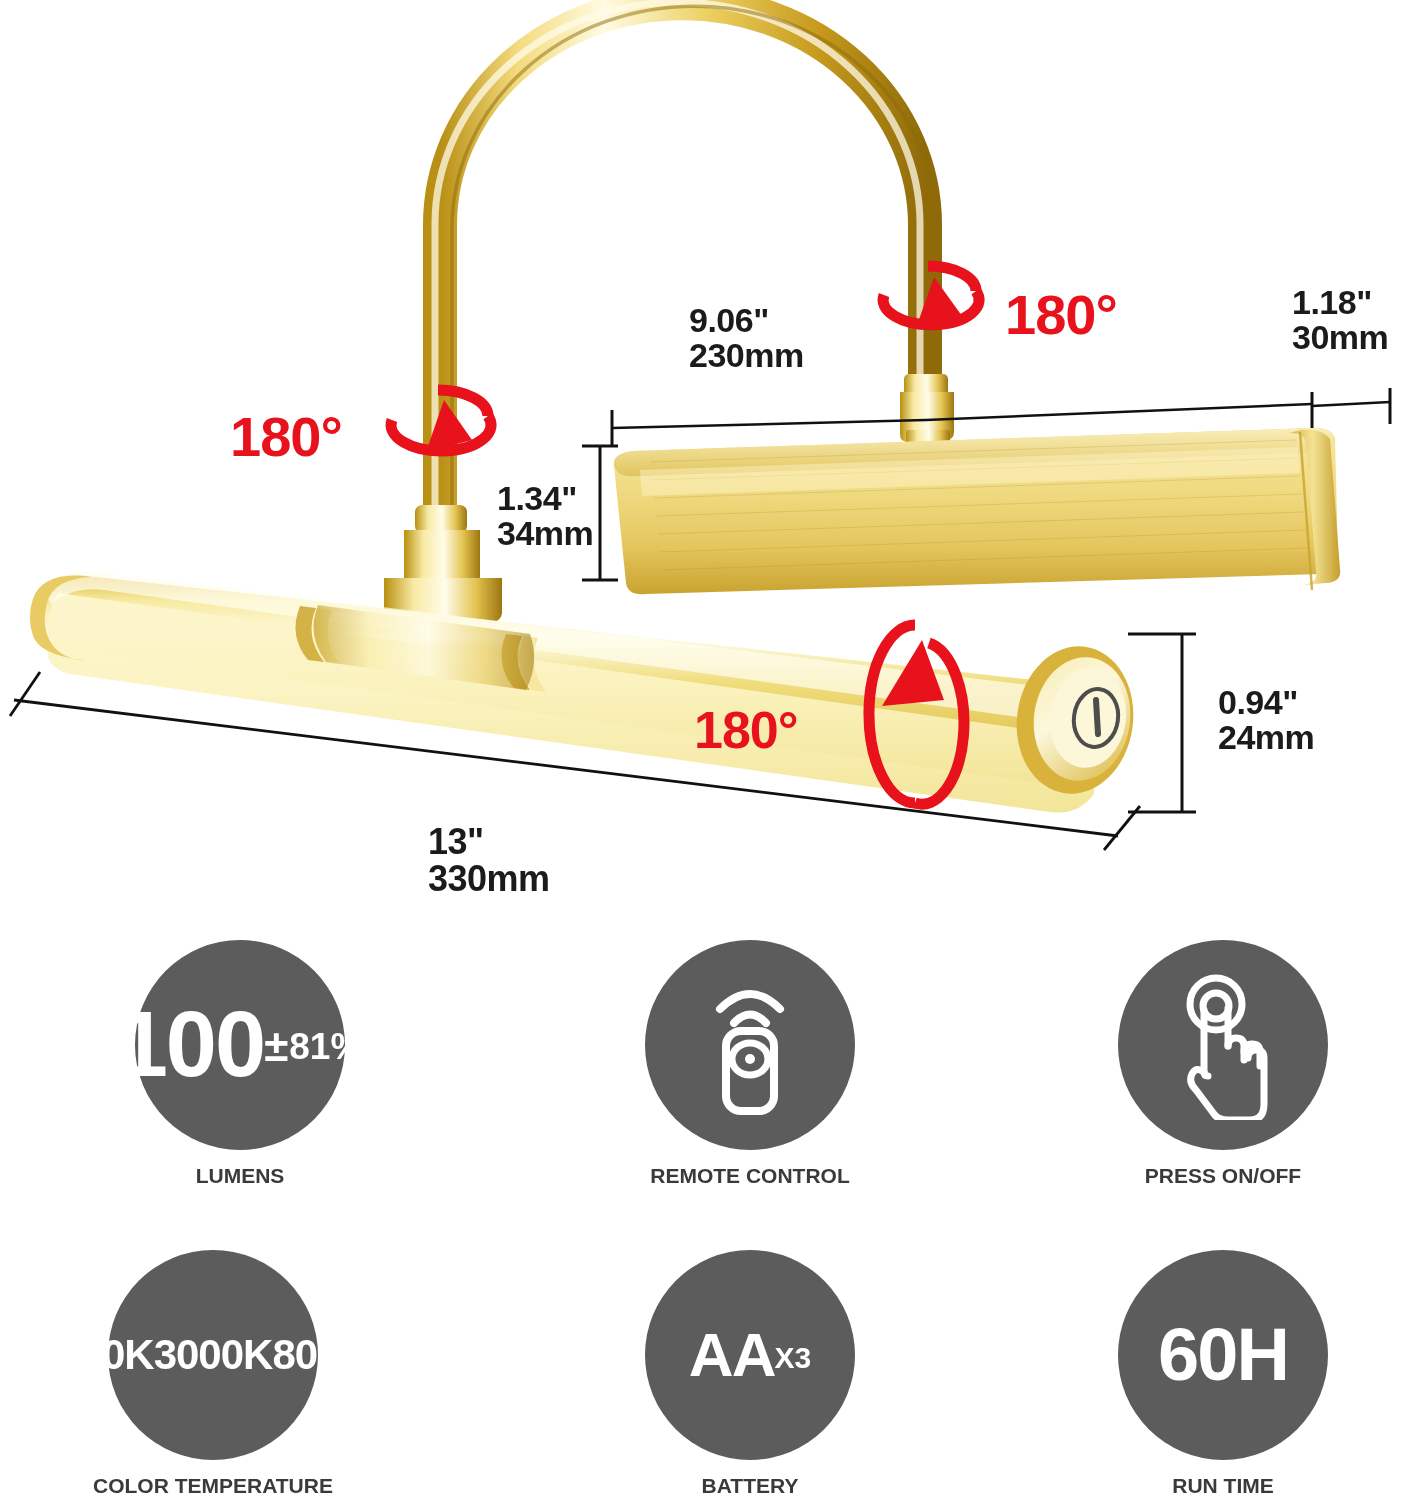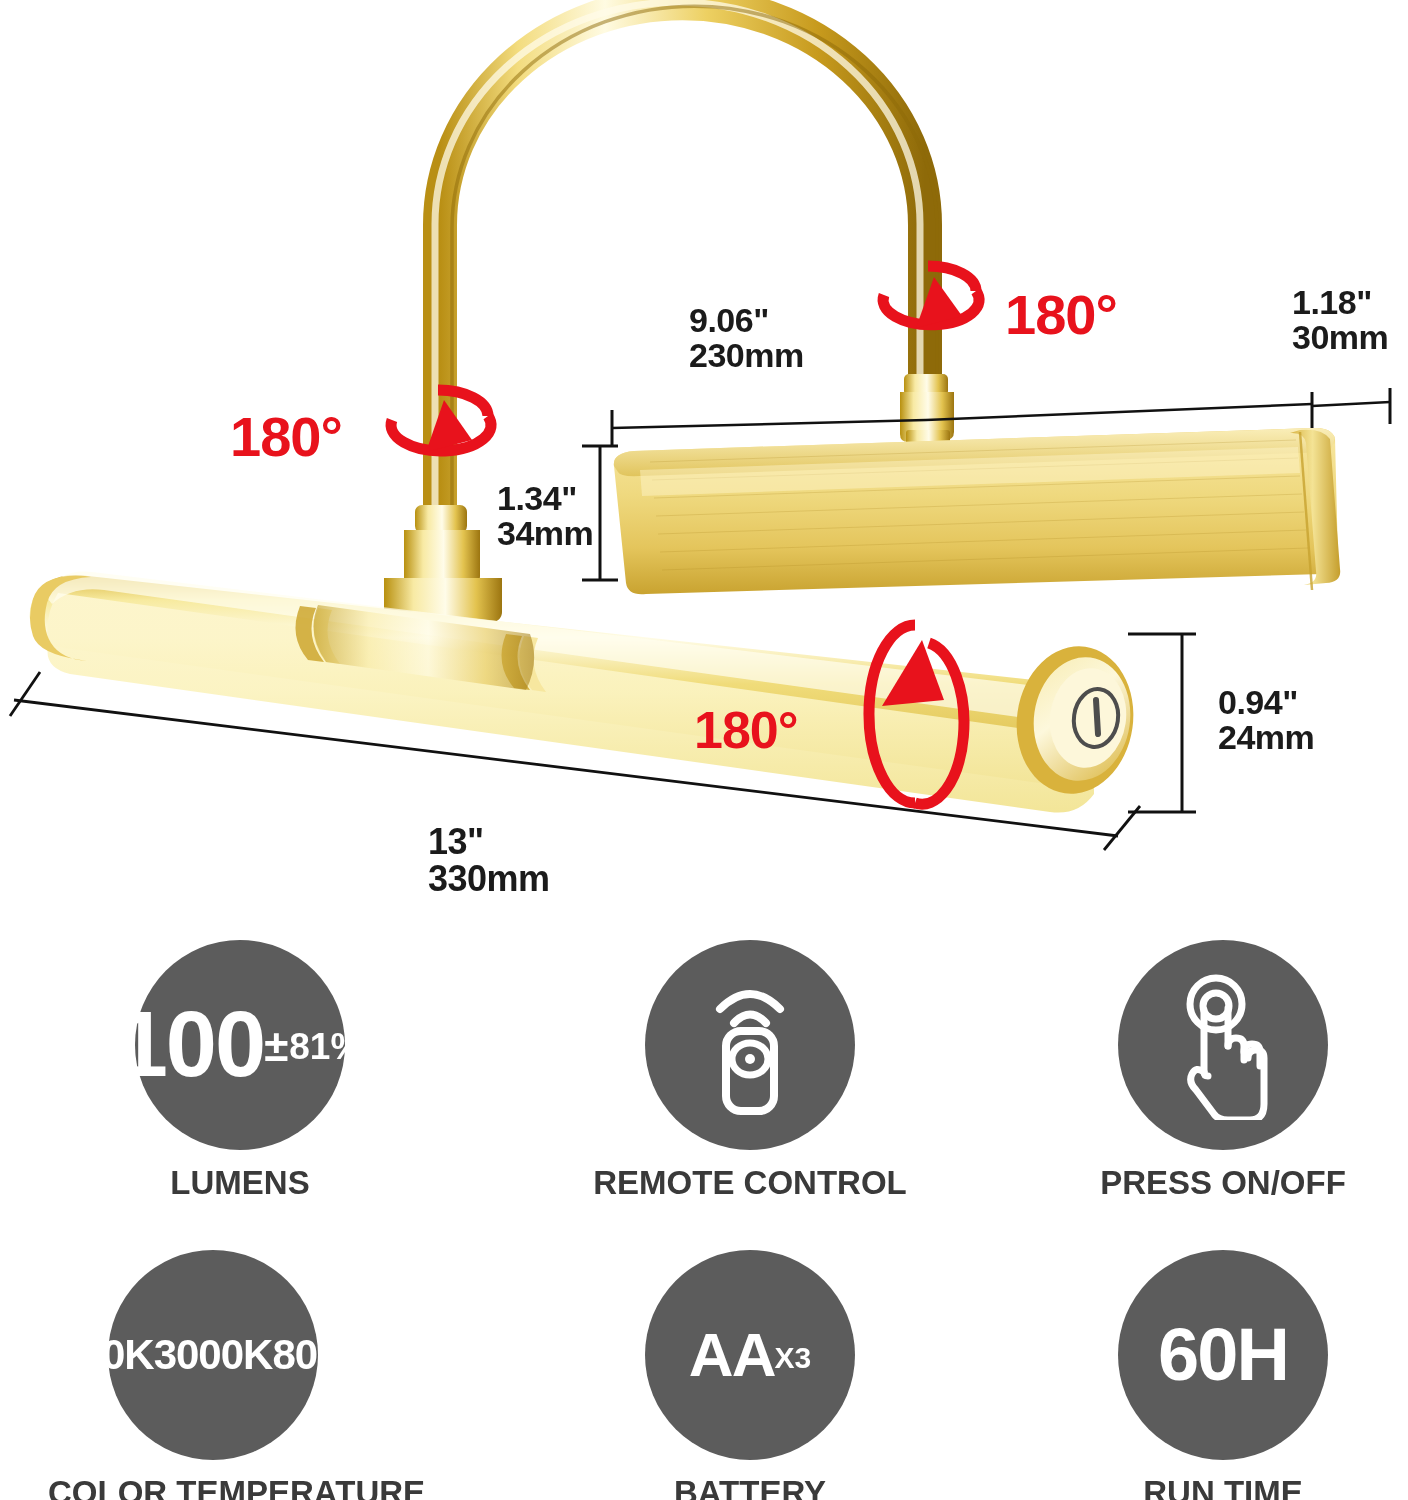--- a/index.html
+++ b/index.html
@@ -17,21 +17,21 @@
   
   .deg{position:absolute;color:#e8121c;font-weight:bold;white-space:nowrap;
        line-height:1;letter-spacing:-1px;margin-top:44px;}
 
   
   .badges{position:absolute;left:0;top:930px;width:1408px;height:570px;}
   .badge-cell{position:absolute;width:330px;text-align:center;}
   .disc{width:210px;height:210px;border-radius:50%;background:#5c5c5c;
         margin:0 auto;position:relative;display:flex;flex-direction:row;
         align-items:center;justify-content:center;color:#fff;}
-  .blabel{margin-top:14px;font-size:33px;font-weight:bold;color:#3a3a3a;
+  .blabel{margin-top:14px;font-size:21px;font-weight:bold;color:#3a3a3a;
           letter-spacing:0px;white-space:nowrap;}
 
   .lum-main{font-size:92px;font-weight:bold;line-height:0.86;letter-spacing:-2px;}
   .lum-sub{font-size:37px;font-weight:bold;line-height:1;margin-top:2px;
            display:flex;align-items:center;}
   .lum-sub .pm{font-size:44px;margin-right:1px;}
 
   .kelvin{font-size:42px;font-weight:bold;line-height:1.22;letter-spacing:-1px;}
 
   .aa{font-size:62px;font-weight:bold;line-height:0.82;letter-spacing:-2px;}

